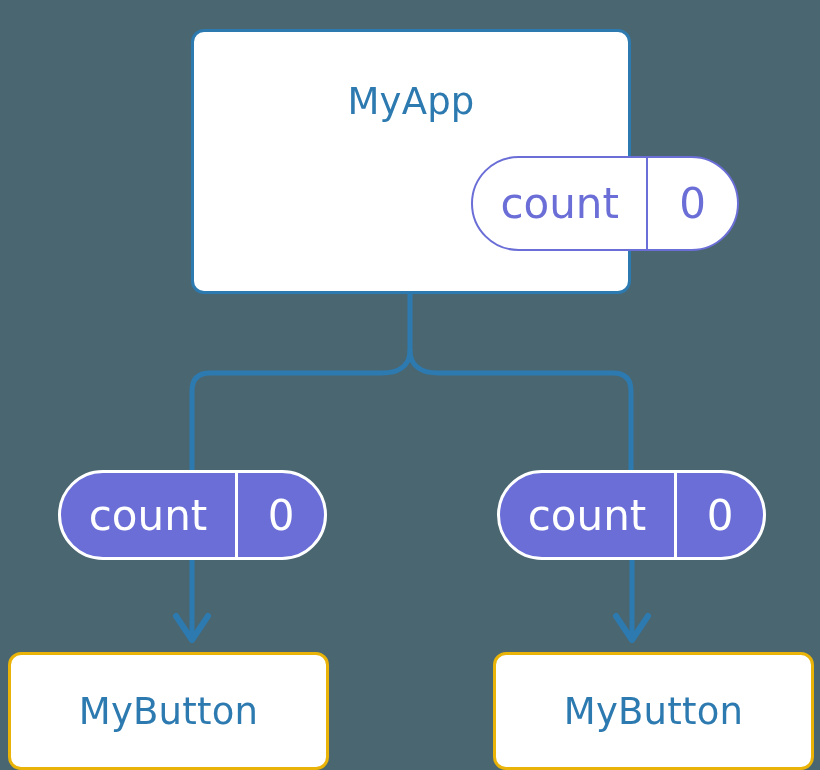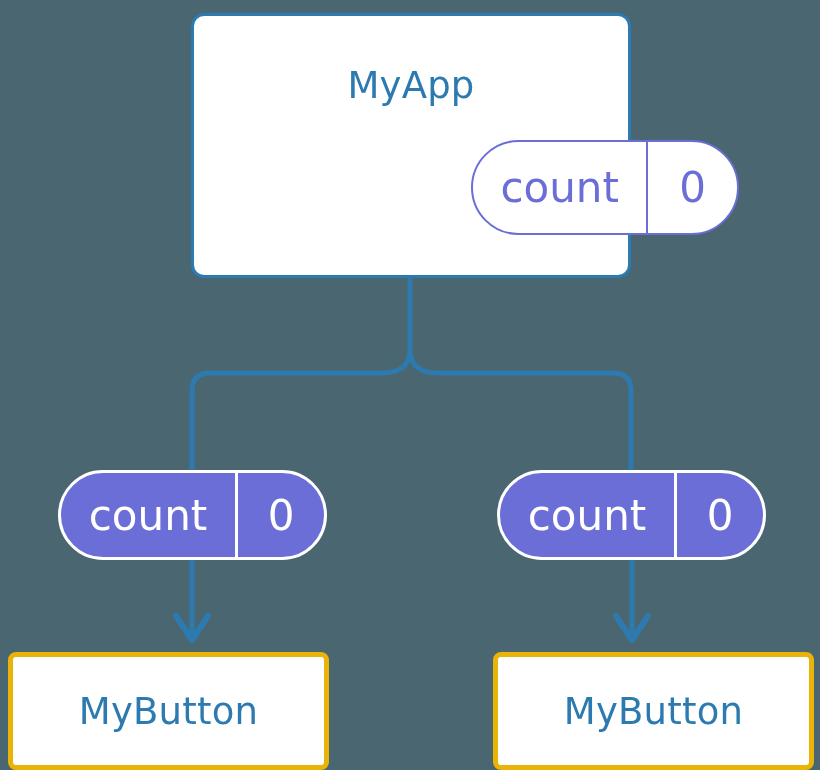--- a/index.html
+++ b/index.html
@@ -27,20 +27,21 @@
     pointer-events: none;
   }
 
   
   .card {
     position: absolute;
     background: #ffffff;
     border: 3px solid #2d7ab0;
     border-radius: 13px;
     box-sizing: border-box;
+    margin-top: 16px;
   }
   #root-card {
     left: 191px;
     top: 13px;
     width: 440px;
     height: 265px;
   }
   #root-title {
     position: absolute;
     left: 0;
@@ -122,22 +123,22 @@
     width: 269px;
     height: 90px;
   }
   #child-pill-right .pill-key { width: 178px; }
   #child-pill-right .pill-val { width: 91px; }
 
   
   .leaf-card {
     position: absolute;
     background: #ffffff;
-    border: 5px solid #eab308;
-    border-radius: 8px;
+    border: 3px solid #eab308;
+    border-radius: 13px;
     box-sizing: border-box;
     display: flex;
     align-items: center;
     justify-content: center;
   }
   .leaf-card .leaf-label {
     color: #2d7ab0;
     font-size: 37px;
     font-weight: 400;
     letter-spacing: 0.2px;

